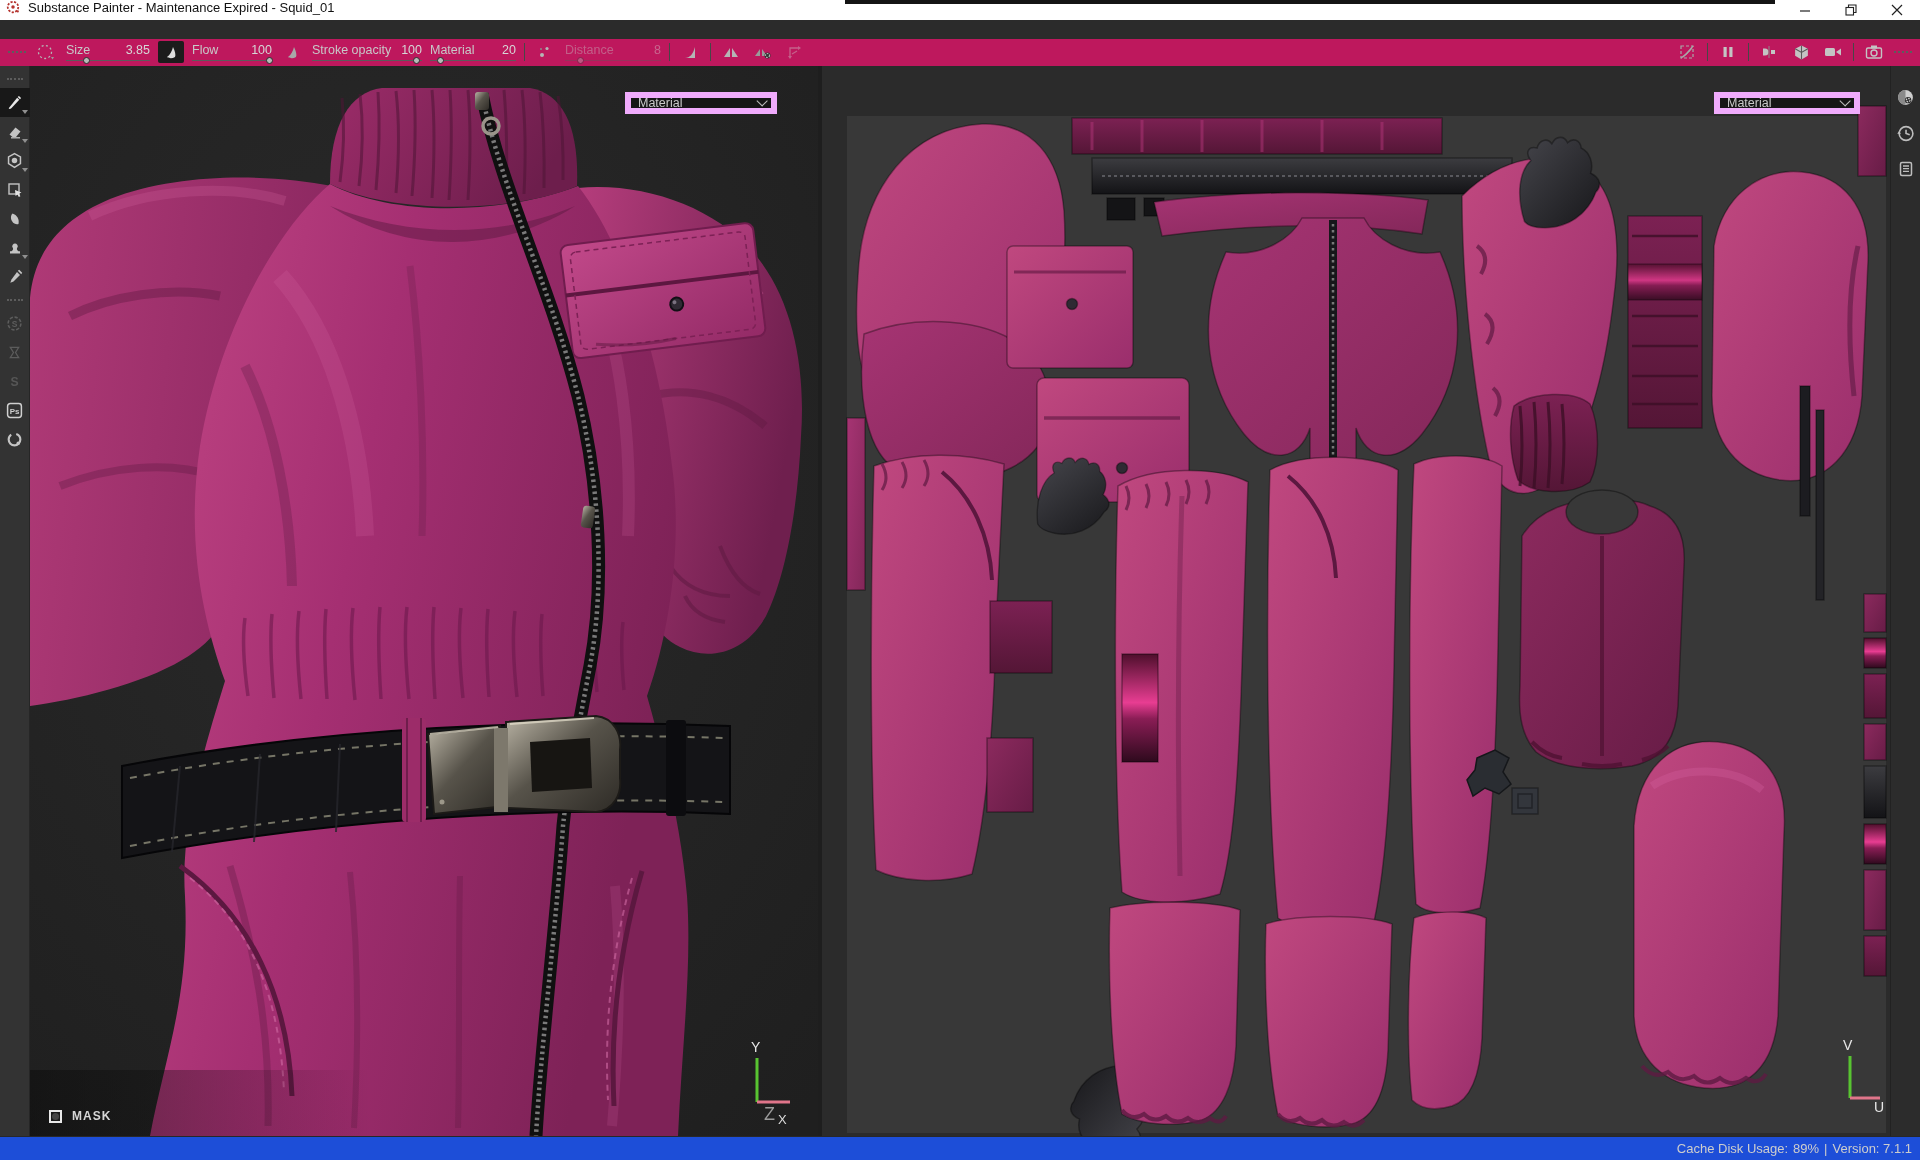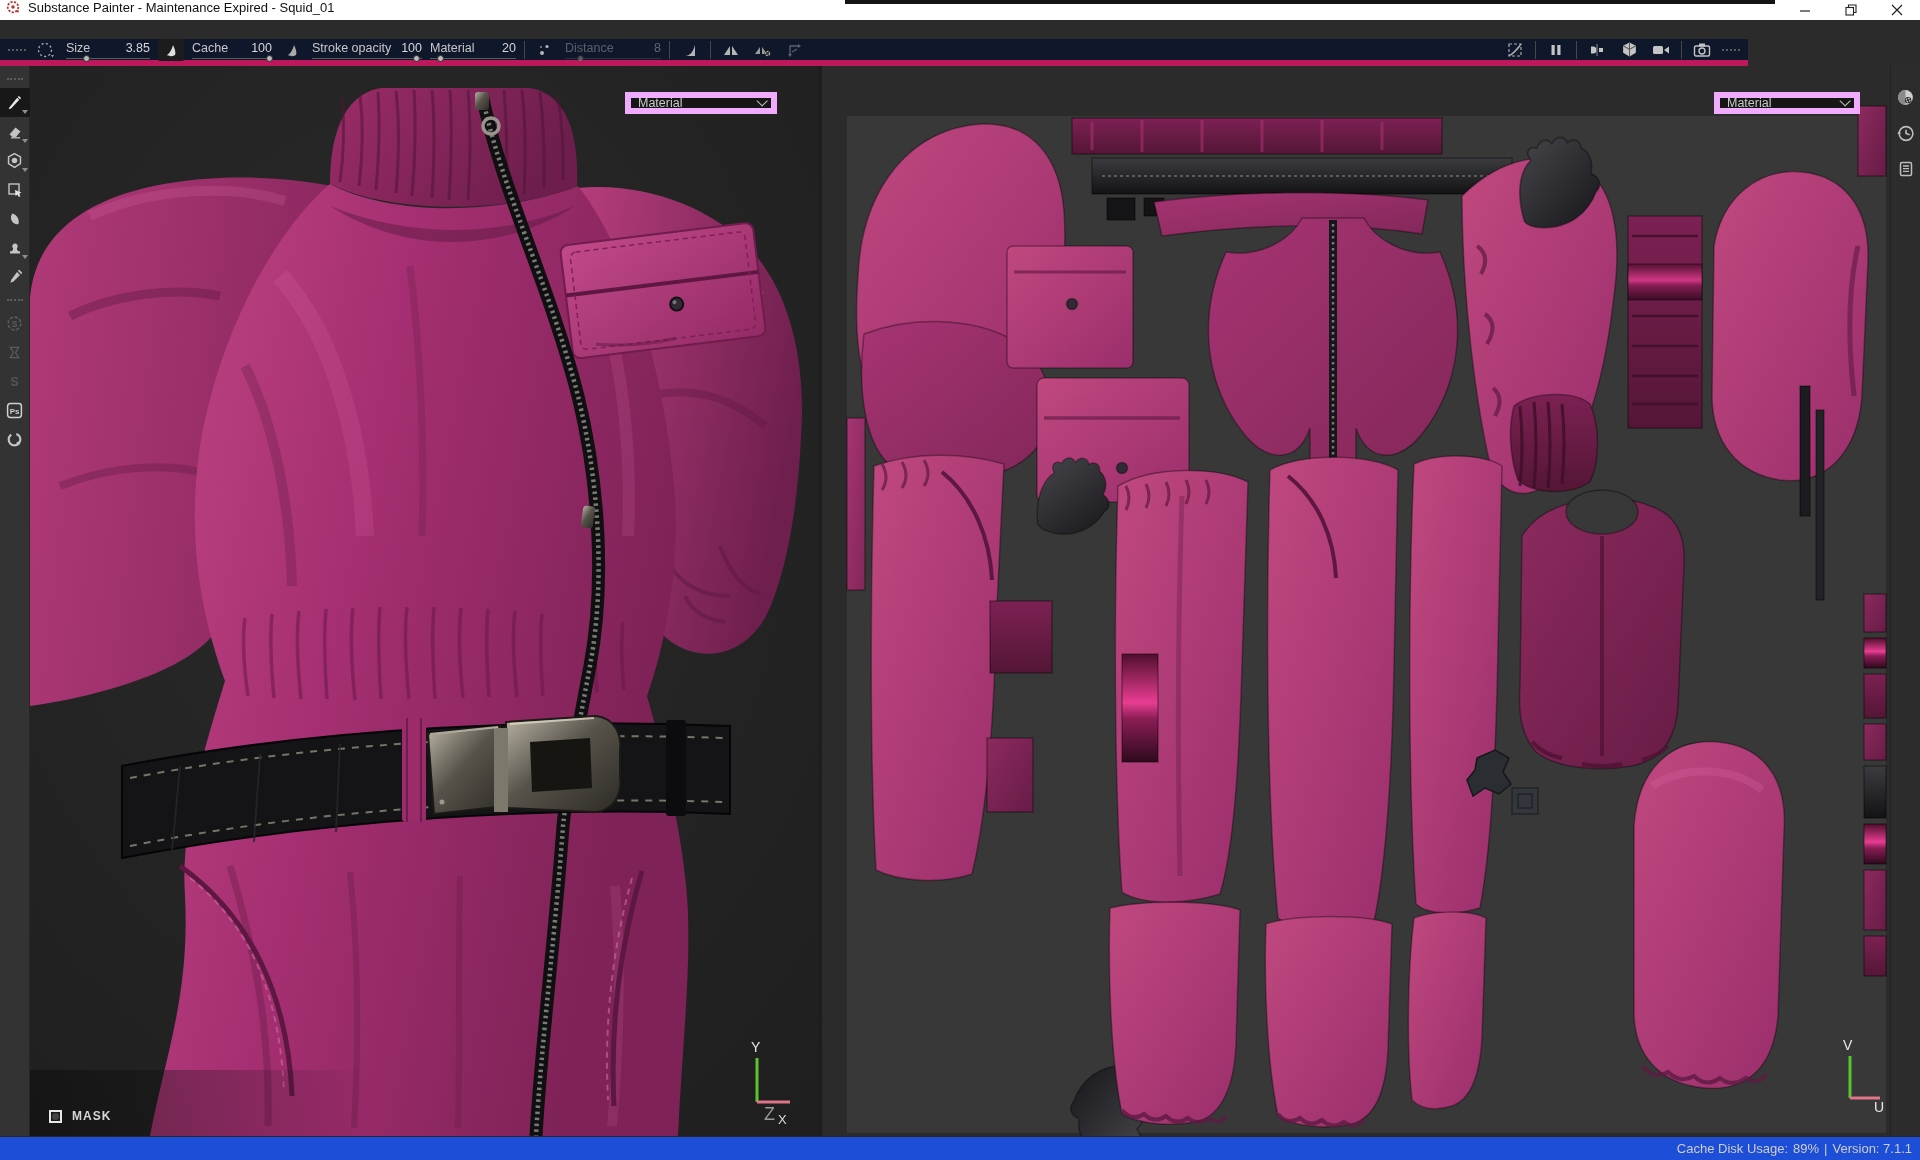--- a/index.html
+++ b/index.html
@@ -15,22 +15,22 @@
   .win-btns { position:absolute; right:0; top:0; height:20px; display:flex; }
   .win-btn { width:46px; height:20px; display:flex; align-items:center; justify-content:center; }
   .artifact-strip { position:absolute; left:845px; top:0; width:930px; height:4px; background:#141414; z-index:31; }
 
   
   .menubar { position:absolute; left:0; top:20px; width:1920px; height:19px;
              background:#2e2e2e; display:flex; align-items:center; padding-left:2px; z-index:29; }
   .menu-item { color:#c9c9c9; font-size:13px; padding:0 10px; line-height:19px; }
 
   
-  .toolbar { position:absolute; left:0; top:39px; width:1748px; height:27px;
-             background:#0f172a; border-bottom:6px solid #be185d;
+  .toolbar { position:absolute; left:0; top:39px; width:1920px; height:27px;
+             background:#be185d; border-bottom:1px solid #be185d;
              display:flex; align-items:center; gap:8px; padding:0 8px; z-index:29; }
   .grip { width:18px; border-top:2px dotted #5d5d5d; height:2px; }
   .tbtn { width:24px; height:22px; display:flex; align-items:center; justify-content:center; }
   .tbtn.pressed { background:#1c1c1c; border-radius:2px; width:26px; }
   .tbtn.dis, .dis { opacity:.4; }
   .tb-sep { width:1px; height:18px; background:#474747; }
   .tb-slider { position:relative; height:22px; padding-top:2px; }
   .tb-row { display:flex; justify-content:space-between; align-items:baseline; }
   .tb-label { font-size:12.5px; color:#c8c8c8; }
   .tb-value { font-size:12.5px; color:#d6d6d6;text-align:right; }
@@ -138,21 +138,21 @@
           <span class="tb-handle" style="left:20%"></span>
         </div>
     </div>
     <span class="tbtn pressed">
       <svg width="16" height="16" viewBox="0 0 16 16">
           <path d="M4,13 C7,11 9,7 10,3 C12,7 13,11 12,13 C9.5,14.6 6,14.6 4,13 Z" fill="#dedede"></path>
         </svg>
     </span>
     <div class="tb-slider" style="width:80px">
       <div class="tb-row">
-        <span class="tb-label">Cache</span>
+        <span class="tb-label">Flow</span>
         <span class="tb-value">100</span>
       </div>
       <div class="tb-track">
           <span class="tb-handle" style="left:93%"></span>
         </div>
     </div>
     <span class="tbtn">
       <svg width="16" height="16" viewBox="0 0 16 16">
           <path d="M4,13 C7,11 9,7 10,3 C12,7 13,11 12,13 C9.5,14.6 6,14.6 4,13 Z" fill="#a8a8a8"></path>
         </svg>

